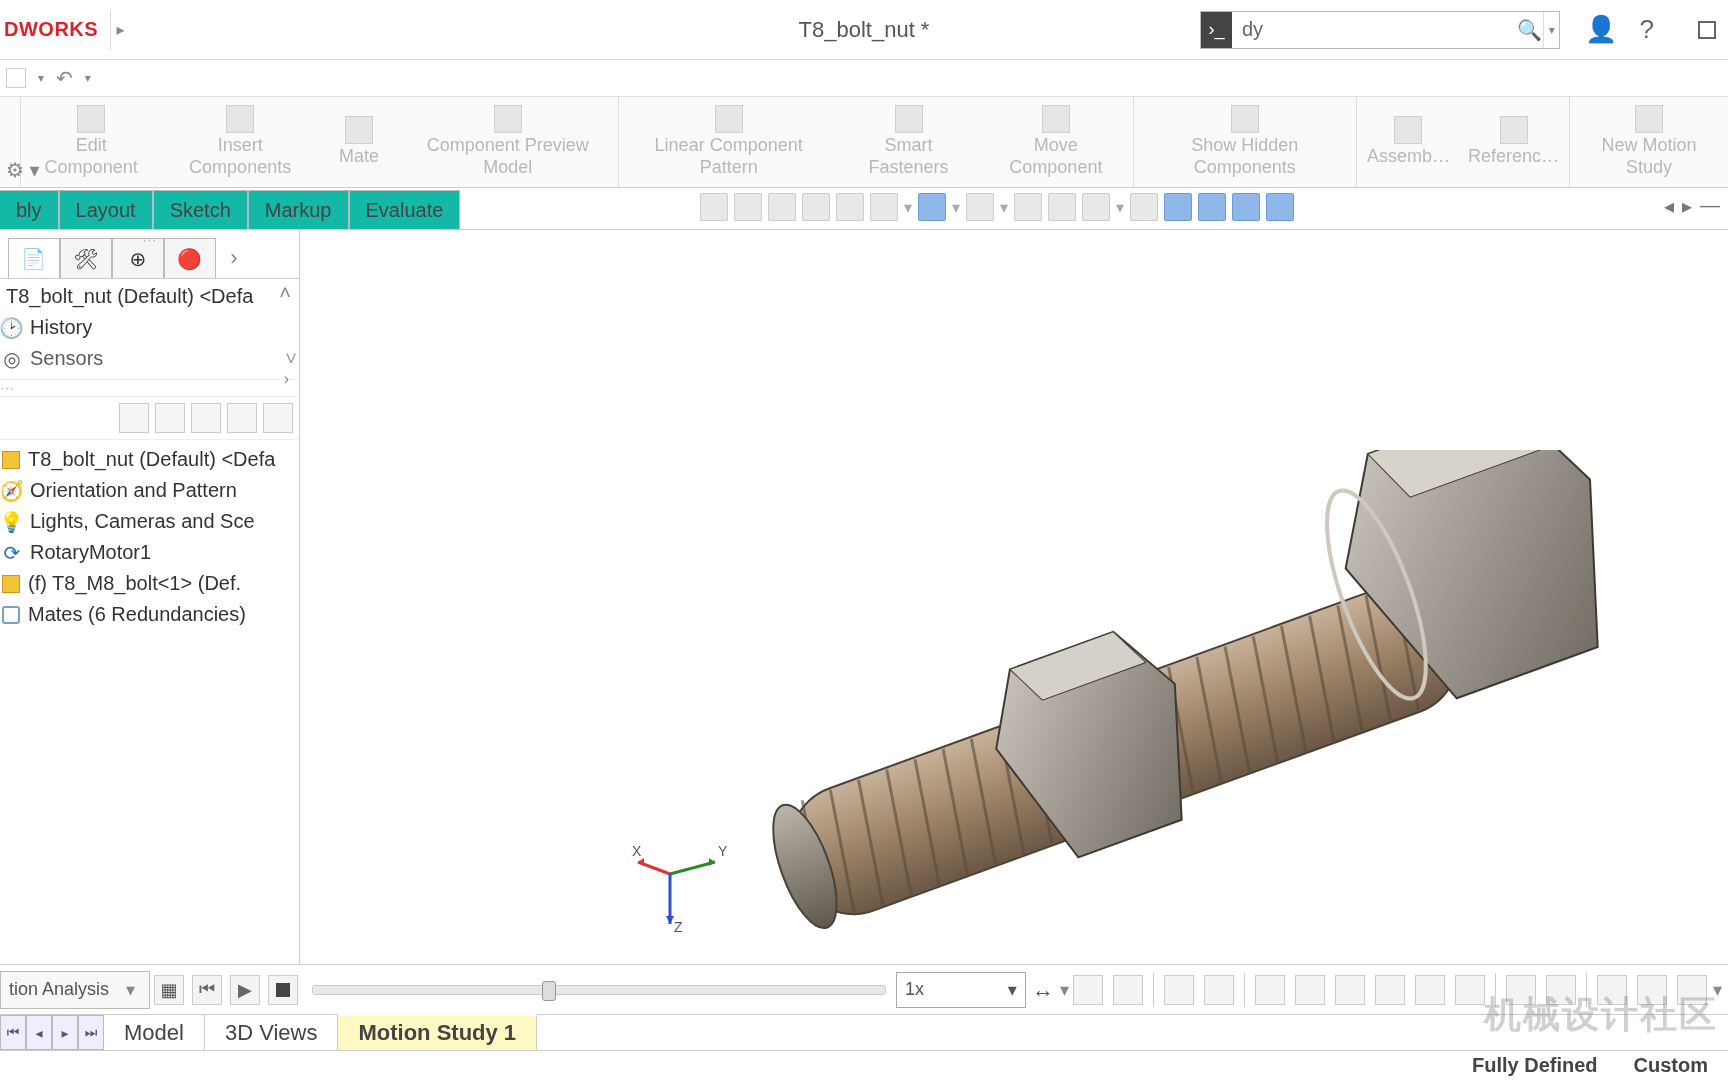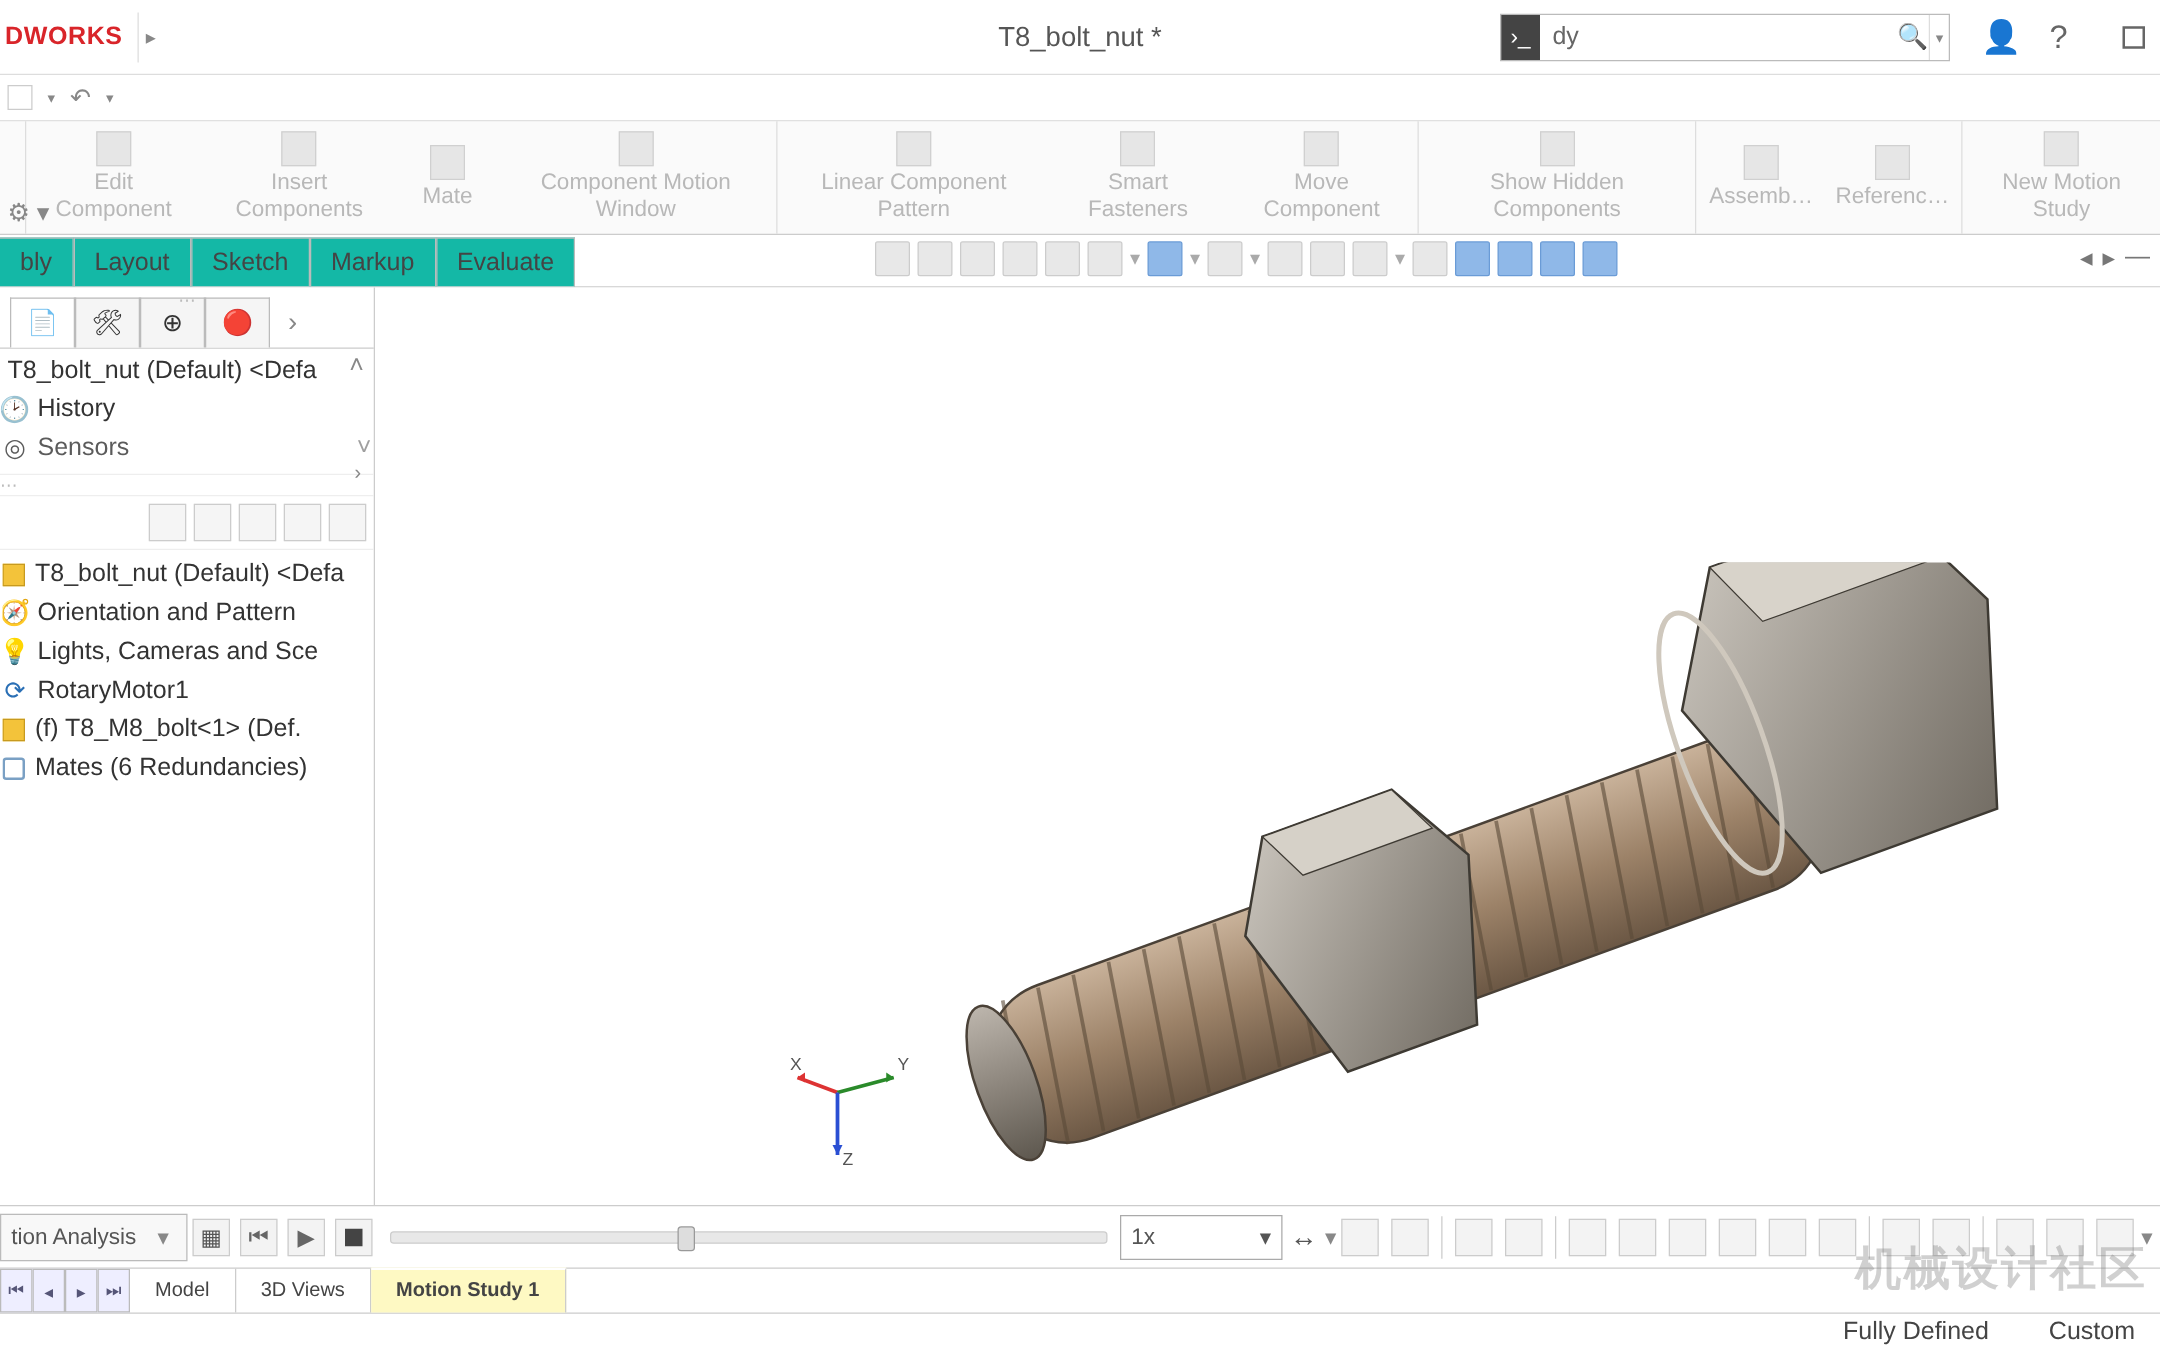--- a/index.html
+++ b/index.html
@@ -78,25 +78,25 @@
 .timeline .handle { position:absolute; left:40%; top:-5px; width:14px;height:20px;background:#ddd;border:1px solid #999;border-radius:3px;}
 .speed-sel { width:130px;height:36px;border:1px solid #aaa;display:flex;align-items:center;padding:0 8px;justify-content:space-between;background:#fff;}
 .arrow-lr { font-size:22px; margin:0 6px; }
 .motion-right { display:flex;align-items:center; gap:2px; padding-right:6px;}
 .sep { width:1px;height:34px;background:#ccc;margin:0 4px;}
 
 
 .bottom-tabs { height: 36px; display: flex; align-items: stretch; border-top: 1px solid #ccc; }
 .navbtns { display:flex; }
 .navbtns div { width:26px;border:1px solid #bbb;background:#eef;display:flex;align-items:center;justify-content:center;color:#557;font-size:14px;}
-.btab { padding:0 20px; display:flex;align-items:center;font-size:16px;color:#444;border-right:1px solid #ccc;}
+.btab { padding:0 20px; display:flex;align-items:center;font-size:22px;color:#444;border-right:1px solid #ccc;}
 .btab.active { font-weight:bold; background:#fef9c3; border-top:2px solid #fff; margin-top:-1px;}
 
 
-.statusbar { height: 30px; border-top: 1px solid #ccc; display:flex;align-items:center;justify-content:flex-end;padding:0 20px;font-size:20px;color:#444; gap:48px;}
+.statusbar { height: 30px; border-top: 1px solid #ccc; display:flex;align-items:center;justify-content:flex-end;padding:0 20px;font-size:20px;color:#444; gap:36px;font-weight:bold;}
 .watermark { position:absolute; right:10px; bottom:40px; color:rgba(120,120,120,0.35); font-size:37px; font-weight:bold; letter-spacing:2px;}
 </style>
 </head>
 <body>
 
 <div class="titlebar">
   <span class="logo">DWORKS</span>
   <div class="logo-caret">▸</div>
   <div class="doc-title">T8_bolt_nut *</div>
   <div class="search-wrap">
@@ -131,21 +131,21 @@
     <div class="rbtn">
         <div class="ricon"></div>
         <span>Insert Components</span>
       </div>
     <div class="rbtn">
         <div class="ricon"></div>
         <span>Mate</span>
       </div>
     <div class="rbtn">
         <div class="ricon"></div>
-        <span>Component Motion Window</span>
+        <span>Component Preview Model</span>
       </div>
   </div>
   <div class="ribbon-group">
     <div class="rbtn">
         <div class="ricon"></div>
         <span>Linear Component Pattern</span>
       </div>
     <div class="rbtn">
         <div class="ricon"></div>
         <span>Smart Fasteners</span>

